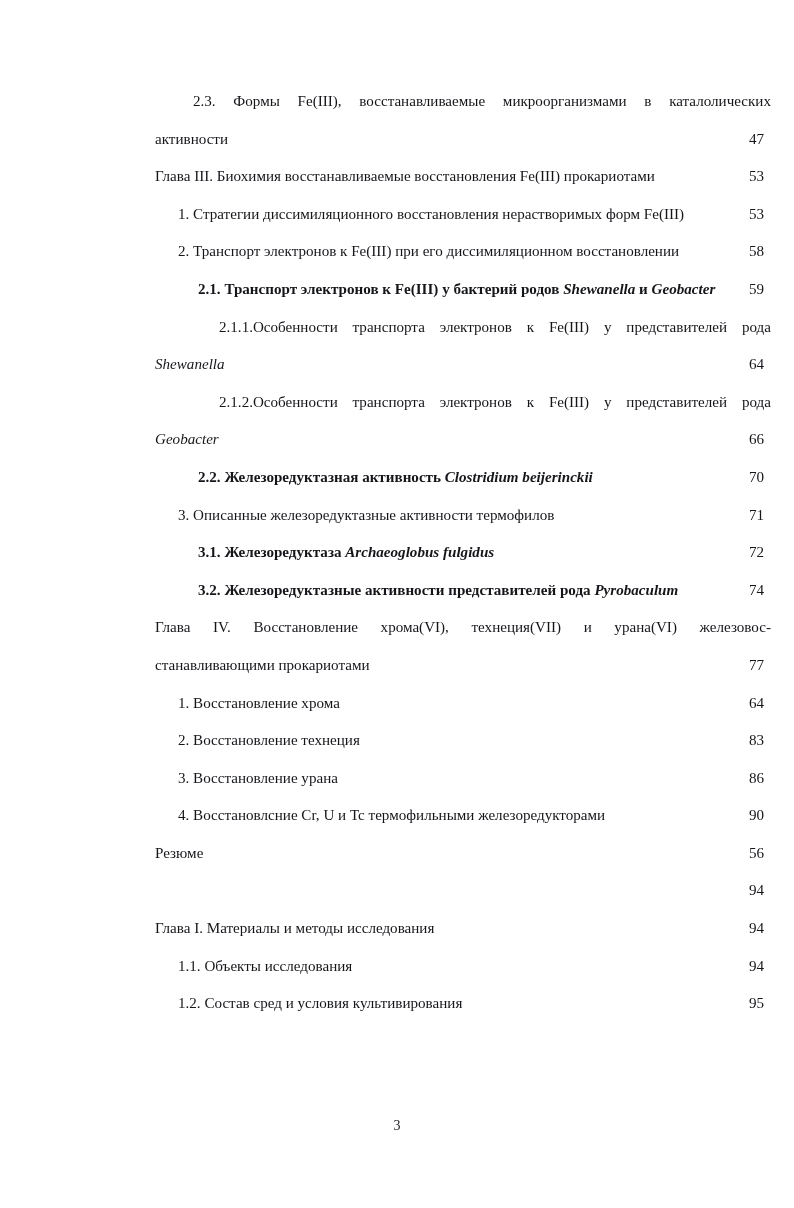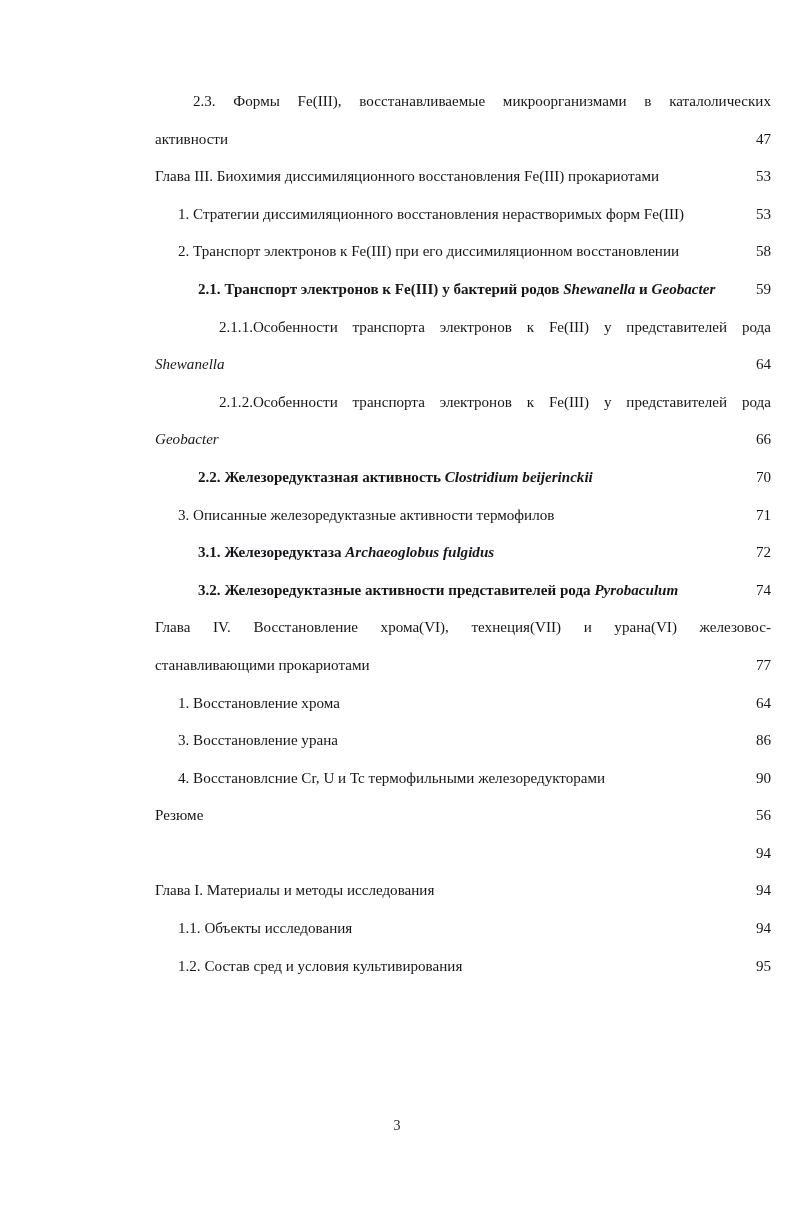--- a/index.html
+++ b/index.html
@@ -46,21 +46,21 @@
     right: 0;
     white-space: normal;
     text-align: justify;
     text-align-last: justify;
     text-justify: inter-word;
   }
   .entry .pg {
     position: absolute;
     right: 0;
     top: 0;
-    text-align: right;
+    text-align: left;
     min-width: 22px;
   }
   
   .ind-0 .txt { margin-left: 0; }
   .ind-1 .txt { margin-left: 23px; text-align: right; }
   .ind-2 .txt { margin-left: 43px; font-weight: bold; }
   .ind-3 .txt { margin-left: 64px; }
   .ind-h .txt { margin-left: 38px; }
   .caps { letter-spacing: 0.2px; }
   .it { font-style: italic; }
@@ -81,21 +81,21 @@
 <div class="page">
   <div class="toc" id="toc">
       <div class="entry ind-h justified">
         <span class="txt">2.3. Формы Fe(III), восстанавливаемые микроорганизмами в каталолических</span>
       </div>
       <div class="entry ind-0">
         <span class="txt">активности</span>
         <span class="pg">47</span>
       </div>
       <div class="entry ind-0">
-        <span class="txt">Глава III. Биохимия диссимиляционного восстановления Fe(III) прокариотами</span>
+        <span class="txt">Глава III. Биохимия восстанавливаемые восстановления Fe(III) прокариотами</span>
         <span class="pg">53</span>
       </div>
       <div class="entry ind-1">
         <span class="txt">1. Стратегии диссимиляционного восстановления нерастворимых форм Fe(III)</span>
         <span class="pg">53</span>
       </div>
       <div class="entry ind-1">
         <span class="txt">2. Транспорт электронов к Fe(III) при его диссимиляционном восстановлении</span>
         <span class="pg">58</span>
       </div>
@@ -138,20 +138,24 @@
       </div>
       <div class="entry ind-0">
         <span class="txt">станавливающими прокариотами</span>
         <span class="pg">77</span>
       </div>
       <div class="entry ind-1">
         <span class="txt">1. Восстановление хрома</span>
         <span class="pg">64</span>
       </div>
       <div class="entry ind-1">
+        <span class="txt">2. Восстановление технеция</span>
+        <span class="pg">83</span>
+      </div>
+      <div class="entry ind-1">
         <span class="txt">3. Восстановление урана</span>
         <span class="pg">86</span>
       </div>
       <div class="entry ind-1">
         <span class="txt">4. Восстановлсние Cr, U и Tc термофильными железоредукторами</span>
         <span class="pg">90</span>
       </div>
       <div class="entry ind-0">
         <span class="txt">Резюме</span>
         <span class="pg">56</span>

